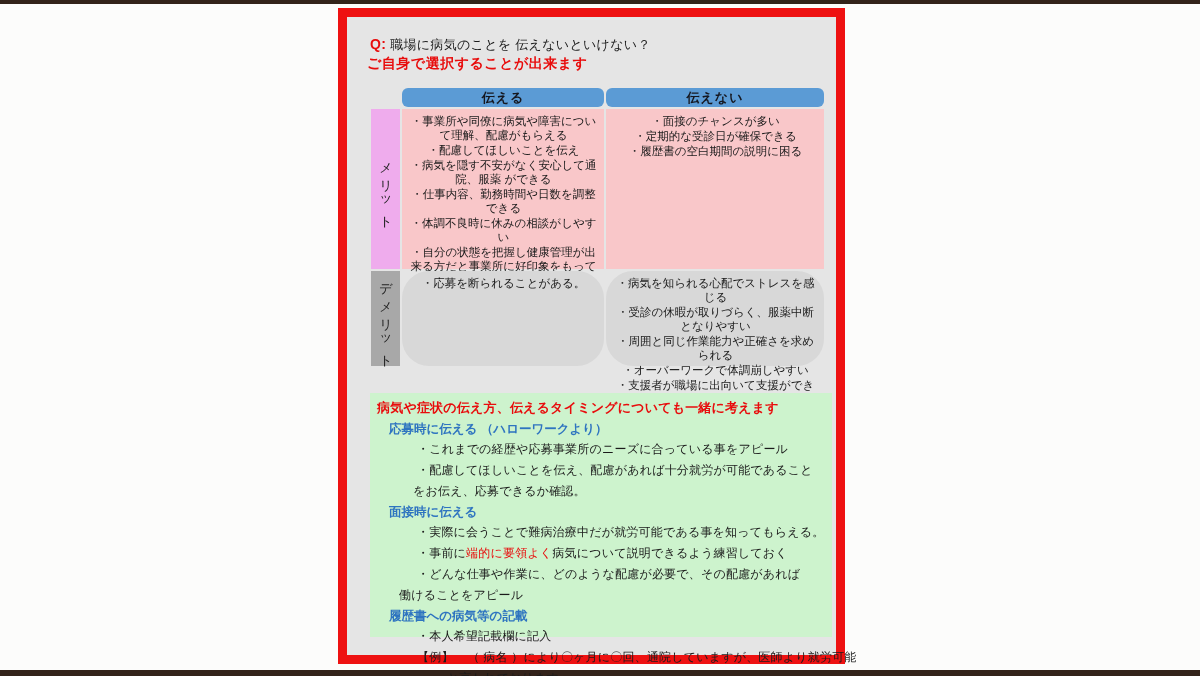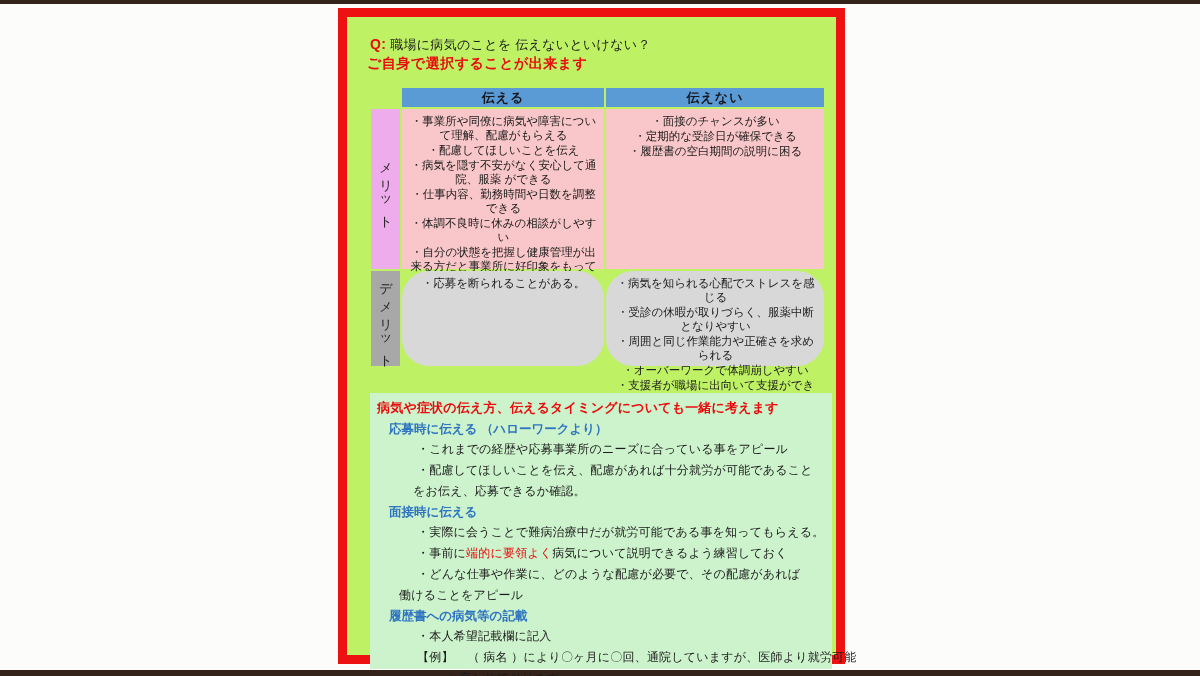--- a/index.html
+++ b/index.html
@@ -12,21 +12,21 @@
     overflow: hidden;
   }
   .frame-line { position: absolute; left: 0; width: 100%; background: var(--frame-dark, #33231a); }
   .frame-line.top { top: 0; height: 4px; }
   .frame-line.bottom { bottom: 0; height: 6px; }
 
   .page {
     position: absolute;
     left: 338px; top: 8px;
     width: 507px; height: 656px;
-    background: #bef264;
+    background: #e5e5e5;
     border: 9px solid var(--page-border, #ee1111);
   }
 
   
   .qline {
     position: absolute; left: 23px; top: 19px;
     font-size: 13px; letter-spacing: 0.3px; white-space: nowrap;
   }
   .q-prefix { color: var(--accent-red, #e80c0c); font-weight: bold; font-size: 14px; margin-right: 4px; }
   .subtitle {
@@ -44,38 +44,39 @@
     grid-template-rows: 19px 160px 95px;
     gap: 2px;
   }
   .corner { background: transparent; }
   .th {
     background: var(--header-blue, #5b9bd5);
     color: #15171f;
     font-weight: bold; font-size: 13px;
     display: flex; align-items: center; justify-content: center;
     letter-spacing: 1px;
+    border-radius: 6px;
   }
   .vlabel {
     display: flex; align-items: center; justify-content: center;
     writing-mode: vertical-rl; text-orientation: upright;
     font-size: 13px; letter-spacing: 3px; white-space: nowrap;
     color: #222;
   }
   .vlabel.merit { background: var(--merit-label-bg, #efaced); }
   .vlabel.demerit { background: var(--demerit-label-bg, #a8a8a8); }
   .cell { padding: 5px 5px 3px 6px; font-size: 11.5px; line-height: 1.22; }
   .cell.pink { background: var(--merit-cell-bg, #f9c7c9); }
   .cell.gray { background: var(--demerit-cell-bg, #d8d8d8); border-radius: 27px; }
   .cell .li { margin: 0 0 1px 0; text-align: center; }
 
   
   .greenbox {
     position: absolute; left: 23px; top: 376px;
-    width: 462px; height: 276px;
+    width: 462px; height: 244px;
     background: var(--advice-bg, #cdf3cd);
     padding: 5px 6px 4px 5px;
   }
   .g-title {
     font-size: 13px; font-weight: bold;
     color: var(--accent-red, #e80c0c);
     margin: 1px 0 4px 2px; letter-spacing: 0.2px; white-space: nowrap;
   }
   .g-heading {
     font-size: 12.5px; font-weight: bold;

